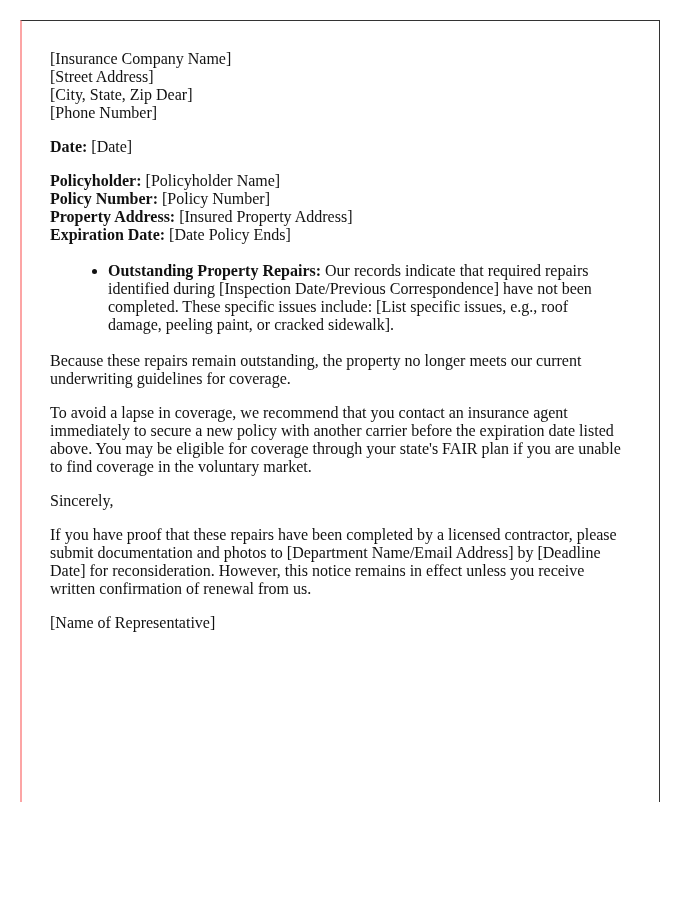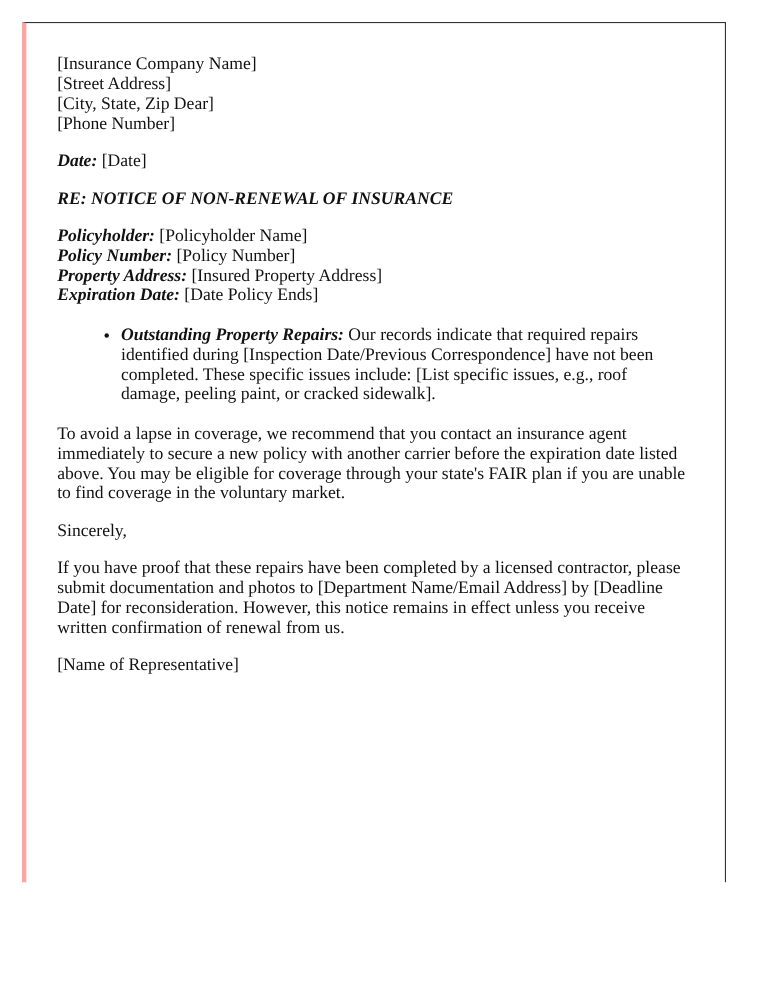--- a/index.html
+++ b/index.html
@@ -1,36 +1,36 @@
 <!DOCTYPE html>
 <html><head>
 <meta charset="utf-8">
 <style>
   html, body { margin: 0; padding: 0; background: #ffffff; }
   body { width: 700px; height: 900px; position: relative; overflow: hidden; }
   .letter {
     position: absolute;
     left: 20px; top: 20px;
     width: 640px; height: 782px;
-    border-left: 4px solid #fca5a5;
+    border-left: 2px solid #fca5a5;
     border-right: 1px solid #333;
     border-top: 1px solid #333;
     box-sizing: border-box;
     overflow: hidden;
   }
   .content {
     position: absolute;
     left: 28px; top: 29px; right: 26px;
     font-family: "Liberation Serif", "DejaVu Serif", serif;
     font-size: 16px;
     line-height: 18px;
     color: #111;
   }
   p { margin: 0 0 16px 0; }
-  b { font-weight: bold; font-style: italic; }
+  b { font-weight: bold; }
   ul { margin: 0 0 16px 0; padding-left: 40px; }
   ul li { margin: 18px; }
 </style>
 </head>
 <body>
 
 <div class="letter">
   <div class="content">
 
     <p>
@@ -38,23 +38,20 @@
       <span>[Street Address]</span><br>
       <span>[City, State, Zip Dear]</span><br>
       <span>[Phone Number]</span>
     </p>
 
     <p>
       <b>Date:</b>
       <span>[Date]</span>
     </p>
 
-    <p>
-      <b>RE: NOTICE OF NON-RENEWAL OF INSURANCE</b>
-    </p>
 
     <p>
       <b>Policyholder:</b>
       <span>[Policyholder Name]</span><br>
       <b>Policy Number:</b>
       <span>[Policy Number]</span><br>
       <b>Property Address:</b>
       <span>[Insured Property Address]</span><br>
       <b>Expiration Date:</b>
       <span>[Date Policy Ends]</span>
@@ -63,20 +60,21 @@
 
 
 
     <ul>
       <li>
         <b>Outstanding Property Repairs:</b>
         <span>Our records indicate that required repairs identified during [Inspection Date/Previous Correspondence] have not been completed. These specific issues include: [List specific issues, e.g., roof damage, peeling paint, or cracked sidewalk].</span>
       </li>
     </ul>
 
+    <p>Because these repairs remain outstanding, the property no longer meets our current underwriting guidelines for coverage.</p>
 
     <p>To avoid a lapse in coverage, we recommend that you contact an insurance agent immediately to secure a new policy with another carrier before the expiration date listed above. You may be eligible for coverage through your state's FAIR plan if you are unable to find coverage in the voluntary market.</p>
 
     <p>Sincerely,</p>
 
     <p>If you have proof that these repairs have been completed by a licensed contractor, please submit documentation and photos to [Department Name/Email Address] by [Deadline Date] for reconsideration. However, this notice remains in effect unless you receive written confirmation of renewal from us.</p>
 
     <p>[Name of Representative]</p>
 
   </div>

